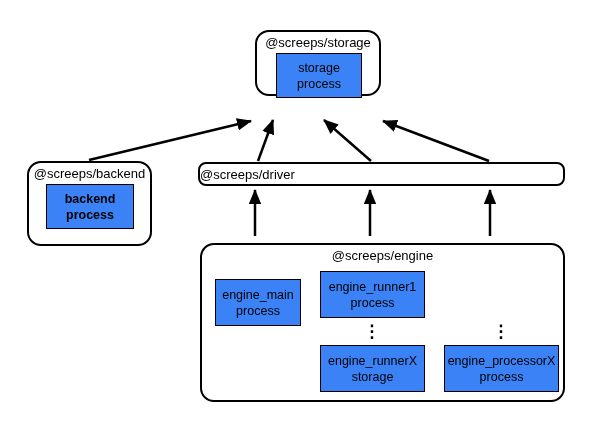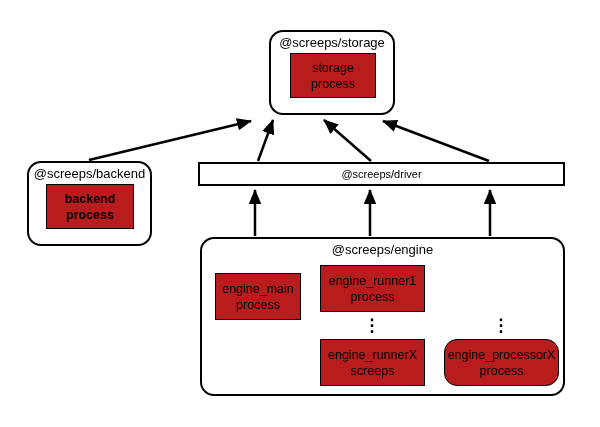--- a/index.html
+++ b/index.html
@@ -31,31 +31,31 @@
     right: 0;
     text-align: center;
     font-size: 13px;
     line-height: 15px;
     white-space: nowrap;
   }
   .pill {
     position: absolute;
     background: #ffffff;
     border: 2px solid #000000;
-    border-radius: 0;
+    border-radius: 8px;
     box-sizing: border-box;
     display: flex;
     align-items: center;
-    justify-content: center;
-    font-size: 11px;
+    justify-content: flex-start;
+    font-size: 13px;
     z-index: 1;
   }
   .proc {
     position: absolute;
-    background: #b91c1c;
+    background: #3b82f6;
     border: 1.5px solid #000000;
     box-sizing: border-box;
     display: flex;
     align-items: center;
     justify-content: center;
     text-align: center;
     font-size: 12.5px;
     line-height: 1.28;
     padding: 2px;
   }
@@ -74,49 +74,49 @@
     top: 0;
     z-index: 5;
     pointer-events: none;
   }
 </style>
 </head>
 <body>
 
 <div class="canvas">
 
-  <div class="frame" style="left:269px; top:30px; width:126px; height:85px;">
+  <div class="frame" style="left:255px; top:30px; width:126px; height:66px;">
     <div class="frame-label">@screeps/storage</div>
     <div class="proc" style="left:19px; top:21px; width:86px; height:45px;">storage process</div>
   </div>
 
   <div class="frame" style="left:27px; top:161px; width:125px; height:85px;">
     <div class="frame-label">@screeps/backend</div>
     <div class="proc" style="left:17px; top:21px; width:88px; height:45px;font-weight:bold;">backend process</div>
   </div>
 
   <div class="pill" style="left:198px; top:162px; width:367px; height:24px;">
     <span>@screeps/driver</span>
   </div>
 
-  <div class="frame" style="left:200px; top:237px; width:365px; height:159px;">
+  <div class="frame" style="left:200px; top:243px; width:365px; height:159px;">
     <div class="frame-label">@screeps/engine</div>
 
     <div class="proc" style="left:13px; top:26px; width:86px; height:47px;margin-top:8px;">engine_main process</div>
 
     <div class="proc" style="left:118px; top:26px; width:105px; height:47px;">engine_runner1 process</div>
 
 
     <div class="vdots" style="left:160px; top:78px;">⋮</div>
 
     <div class="vdots" style="left:289px; top:78px;">⋮</div>
 
-    <div class="proc" style="left:118px; top:100px; width:105px; height:47px;">engine_runnerX screeps</div>
+    <div class="proc" style="left:118px; top:100px; width:105px; height:47px;">engine_runnerX storage</div>
 
-    <div class="proc" style="left:242px; top:100px; width:115px; height:47px;border-radius:13px;">engine_processorX process</div>
+    <div class="proc" style="left:242px; top:100px; width:115px; height:47px;">engine_processorX process</div>
   </div>
 
   <svg class="edges-svg" width="600" height="427" viewBox="0 0 600 427">
     <defs>
       <marker id="arrow" viewBox="0 0 6 5" refX="5.6" refY="2.5" markerWidth="6" markerHeight="5" orient="auto">
         <path d="M0,0 L6,2.5 L0,5 Z" fill="#000000"></path>
       </marker>
     </defs>
     <g stroke="#000000" stroke-width="2.5" fill="none">
       <line x1="89" y1="160" x2="251" y2="121" marker-end="url(#arrow)"></line>

